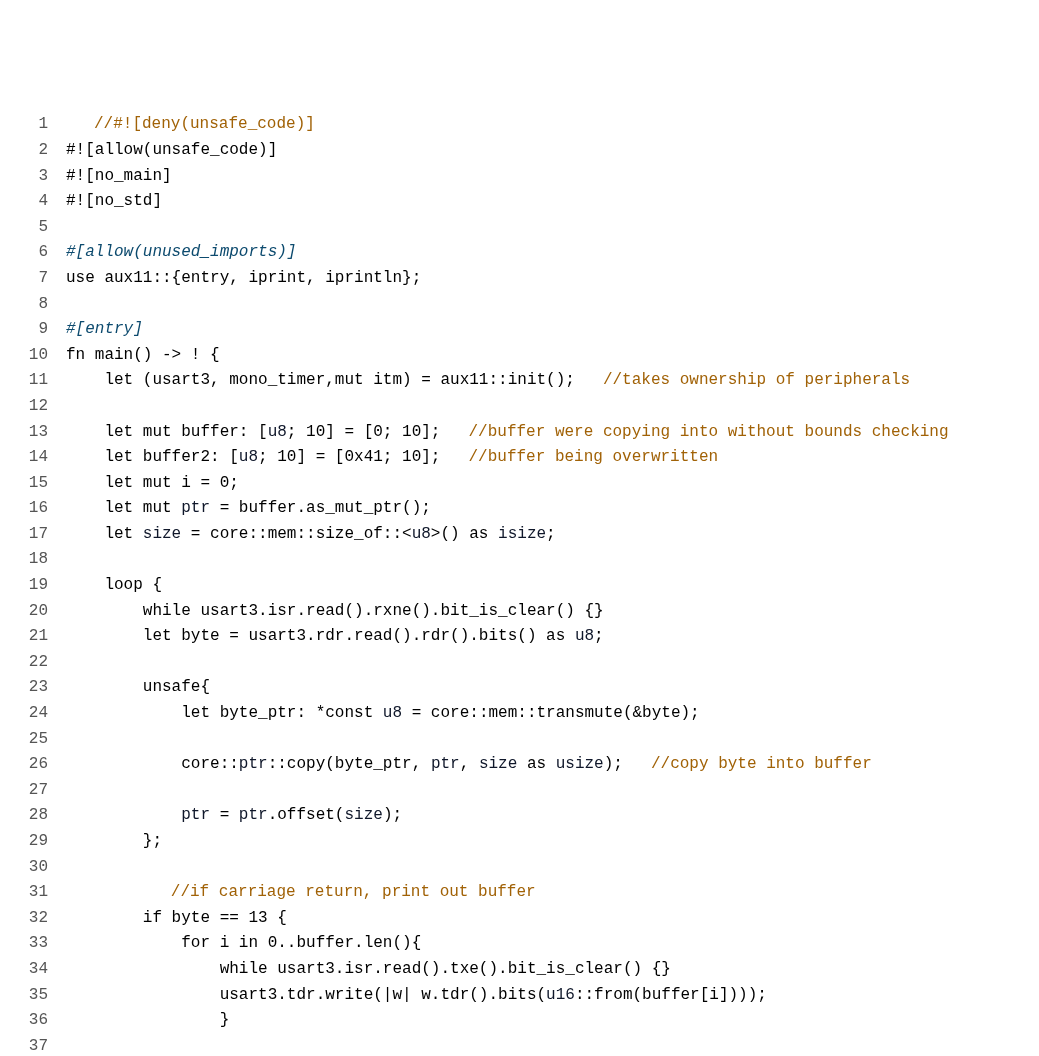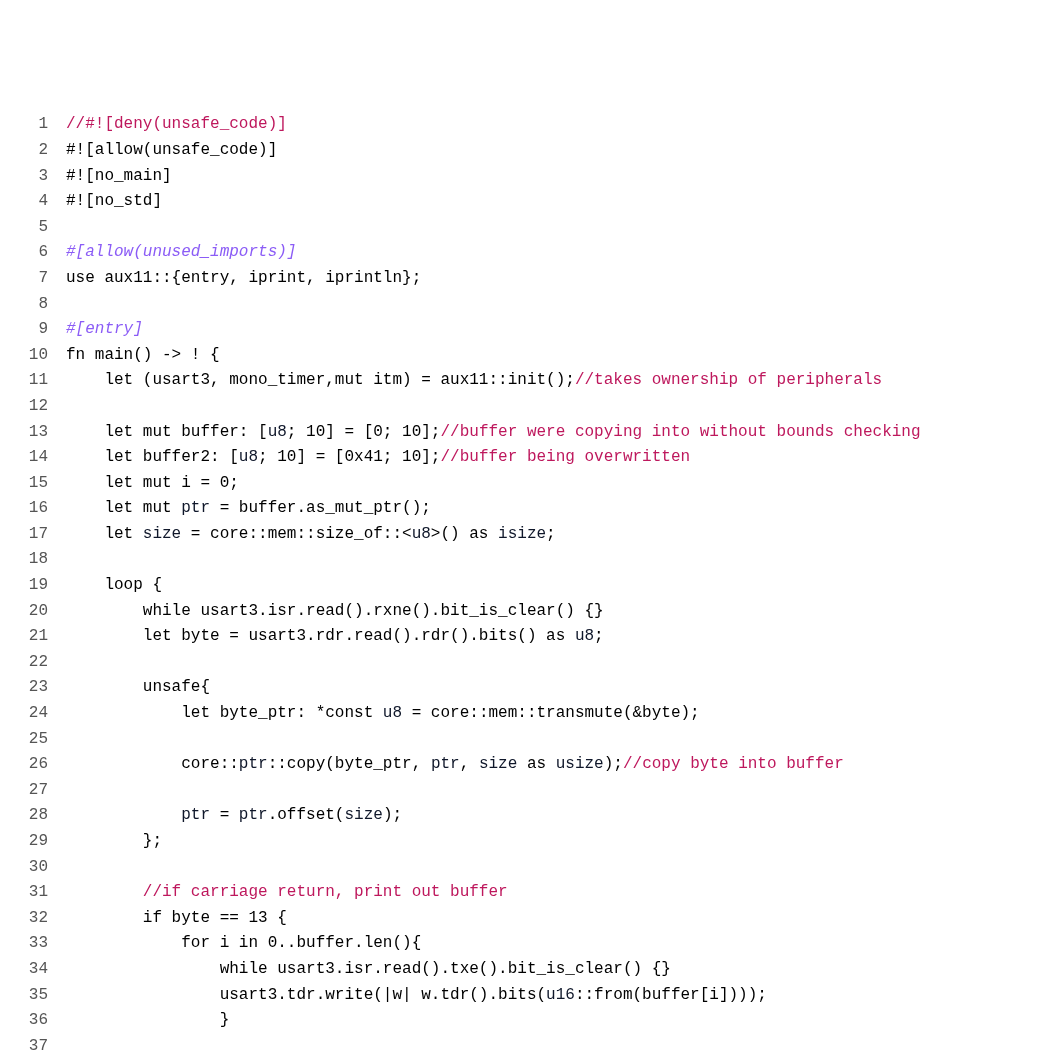--- a/index.html
+++ b/index.html
@@ -16,22 +16,22 @@
   .line { display: table-row; }
   .lineno {
     display: table-cell;
     text-align: right;
     padding-right: 18px;
     color: #555;
     user-select: none;
     min-width: 28px;
   }
   .code { display: table-cell; }
-  .comment { color: #be185d; font-family: "Courier New", Courier, monospace; }
-  .attr { color: #8b5cf6; font-style: italic; font-family: "Courier New", Courier, monospace; }
+  .comment { color: #a16207; font-family: "Courier New", Courier, monospace; margin-left: 28px; }
+  .attr { color: #0c4a6e; font-style: italic; font-family: "Courier New", Courier, monospace; }
   .type { color: #0f172a; font-family: "Courier New", Courier, monospace; }
 </style>
 </head>
 <body>
 
 
 
 <div class="code-block" id="code-root"><div class="line"><span class="lineno">1</span><span class="code"><span class="comment">//#![deny(unsafe_code)]</span></span></div><div class="line"><span class="lineno">2</span><span class="code"><span>#![allow(unsafe_code)]</span></span></div><div class="line"><span class="lineno">3</span><span class="code"><span>#![no_main]</span></span></div><div class="line"><span class="lineno">4</span><span class="code"><span>#![no_std]</span></span></div><div class="line"><span class="lineno">5</span><span class="code"><span></span></span></div><div class="line"><span class="lineno">6</span><span class="code"><span class="attr">#[allow(unused_imports)]</span></span></div><div class="line"><span class="lineno">7</span><span class="code"><span>use aux11::{entry, iprint, iprintln};</span></span></div><div class="line"><span class="lineno">8</span><span class="code"><span></span></span></div><div class="line"><span class="lineno">9</span><span class="code"><span class="attr">#[entry]</span></span></div><div class="line"><span class="lineno">10</span><span class="code"><span>fn main() -&gt; ! {</span></span></div><div class="line"><span class="lineno">11</span><span class="code"><span>    let (usart3, mono_timer,mut itm) = aux11::init();</span><span class="comment">//takes ownership of peripherals</span></span></div><div class="line"><span class="lineno">12</span><span class="code"><span></span></span></div><div class="line"><span class="lineno">13</span><span class="code"><span>    let mut buffer: [</span><span class="type">u8</span><span>; 10] = [0; 10];</span><span class="comment">//buffer were copying into without bounds checking</span></span></div><div class="line"><span class="lineno">14</span><span class="code"><span>    let buffer2: [</span><span class="type">u8</span><span>; 10] = [0x41; 10];</span><span class="comment">//buffer being overwritten</span></span></div><div class="line"><span class="lineno">15</span><span class="code"><span>    let mut i = 0;</span></span></div><div class="line"><span class="lineno">16</span><span class="code"><span>    let mut </span><span class="type">ptr</span><span> = buffer.as_mut_ptr();</span></span></div><div class="line"><span class="lineno">17</span><span class="code"><span>    let </span><span class="type">size</span><span> = core::mem::size_of::&lt;</span><span class="type">u8</span><span>&gt;() as </span><span class="type">isize</span><span>;</span></span></div><div class="line"><span class="lineno">18</span><span class="code"><span></span></span></div><div class="line"><span class="lineno">19</span><span class="code"><span>    loop {</span></span></div><div class="line"><span class="lineno">20</span><span class="code"><span>        while usart3.isr.read().rxne().bit_is_clear() {}</span></span></div><div class="line"><span class="lineno">21</span><span class="code"><span>        let byte = usart3.rdr.read().rdr().bits() as </span><span class="type">u8</span><span>;</span></span></div><div class="line"><span class="lineno">22</span><span class="code"><span></span></span></div><div class="line"><span class="lineno">23</span><span class="code"><span>        unsafe{</span></span></div><div class="line"><span class="lineno">24</span><span class="code"><span>            let byte_ptr: *const </span><span class="type">u8</span><span> = core::mem::transmute(&amp;byte);</span></span></div><div class="line"><span class="lineno">25</span><span class="code"><span></span></span></div><div class="line"><span class="lineno">26</span><span class="code"><span>            core::</span><span class="type">ptr</span><span>::copy(byte_ptr, </span><span class="type">ptr</span><span>, </span><span class="type">size</span><span> as </span><span class="type">usize</span><span>);</span><span class="comment">//copy byte into buffer</span></span></div><div class="line"><span class="lineno">27</span><span class="code"><span></span></span></div><div class="line"><span class="lineno">28</span><span class="code"><span>            </span><span class="type">ptr</span><span> = </span><span class="type">ptr</span><span>.offset(</span><span class="type">size</span><span>);</span></span></div><div class="line"><span class="lineno">29</span><span class="code"><span>        };</span></span></div><div class="line"><span class="lineno">30</span><span class="code"><span></span></span></div><div class="line"><span class="lineno">31</span><span class="code"><span>        </span><span class="comment">//if carriage return, print out buffer</span></span></div><div class="line"><span class="lineno">32</span><span class="code"><span>        if byte == 13 {</span></span></div><div class="line"><span class="lineno">33</span><span class="code"><span>            for i in 0..buffer.len(){</span></span></div><div class="line"><span class="lineno">34</span><span class="code"><span>                while usart3.isr.read().txe().bit_is_clear() {}</span></span></div><div class="line"><span class="lineno">35</span><span class="code"><span>                usart3.tdr.write(|w| w.tdr().bits(</span><span class="type">u16</span><span>::from(buffer[i])));</span></span></div><div class="line"><span class="lineno">36</span><span class="code"><span>                }</span></span></div><div class="line"><span class="lineno">37</span><span class="code"><span></span></span></div></div>
 
 

